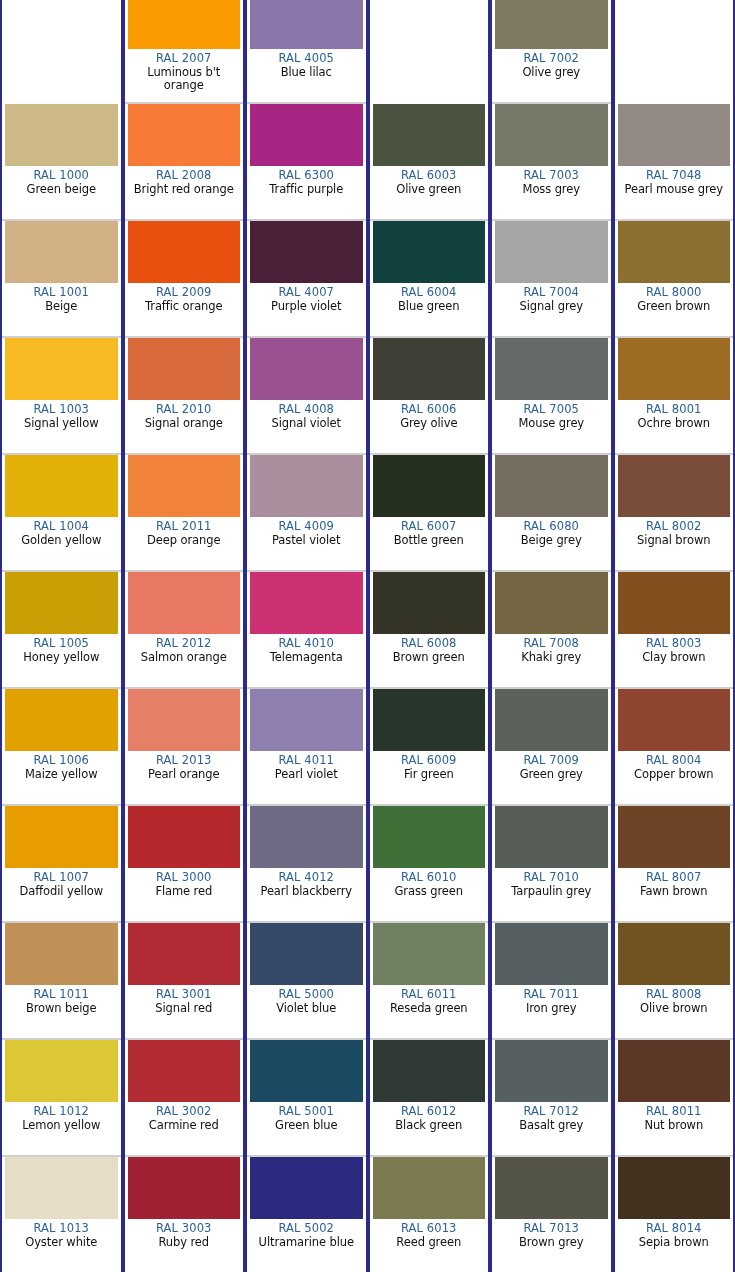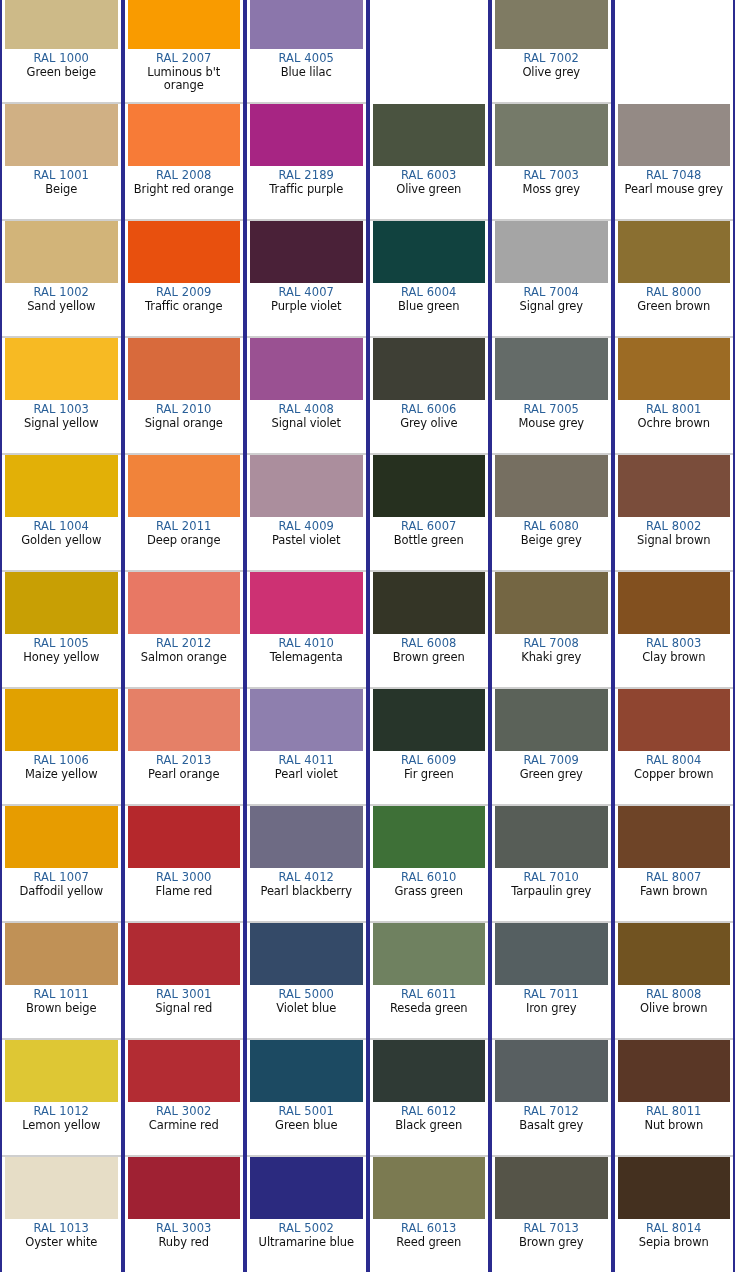--- a/index.html
+++ b/index.html
@@ -91,27 +91,20 @@
         </div>
       </div>
       <div class="cell">
         <div class="swatch" style="background-color: rgb(208, 176, 132);"></div>
         <div class="labels">
           <span class="ral-code">RAL 1001</span>
           <span class="ral-name">Beige</span>
         </div>
       </div>
       <div class="cell">
-        <div class="swatch" style="background-color: rgb(210, 180, 121);"></div>
-        <div class="labels">
-          <span class="ral-code">RAL 1002</span>
-          <span class="ral-name">Sand yellow</span>
-        </div>
-      </div>
-      <div class="cell">
         <div class="swatch" style="background-color: rgb(247, 186, 35);"></div>
         <div class="labels">
           <span class="ral-code">RAL 1003</span>
           <span class="ral-name">Signal yellow</span>
         </div>
       </div>
       <div class="cell">
         <div class="swatch" style="background-color: rgb(226, 176, 7);"></div>
         <div class="labels">
           <span class="ral-code">RAL 1004</span>
@@ -244,21 +237,21 @@
       <div class="cell first">
         <div class="swatch" style="background-color: rgb(139, 118, 171);"></div>
         <div class="labels">
           <span class="ral-code">RAL 4005</span>
           <span class="ral-name">Blue lilac</span>
         </div>
       </div>
       <div class="cell">
         <div class="swatch" style="background-color: rgb(167, 37, 131);"></div>
         <div class="labels">
-          <span class="ral-code">RAL 2189</span>
+          <span class="ral-code">RAL 6300</span>
           <span class="ral-name">Traffic purple</span>
         </div>
       </div>
       <div class="cell">
         <div class="swatch" style="background-color: rgb(74, 33, 56);"></div>
         <div class="labels">
           <span class="ral-code">RAL 4007</span>
           <span class="ral-name">Purple violet</span>
         </div>
       </div>

